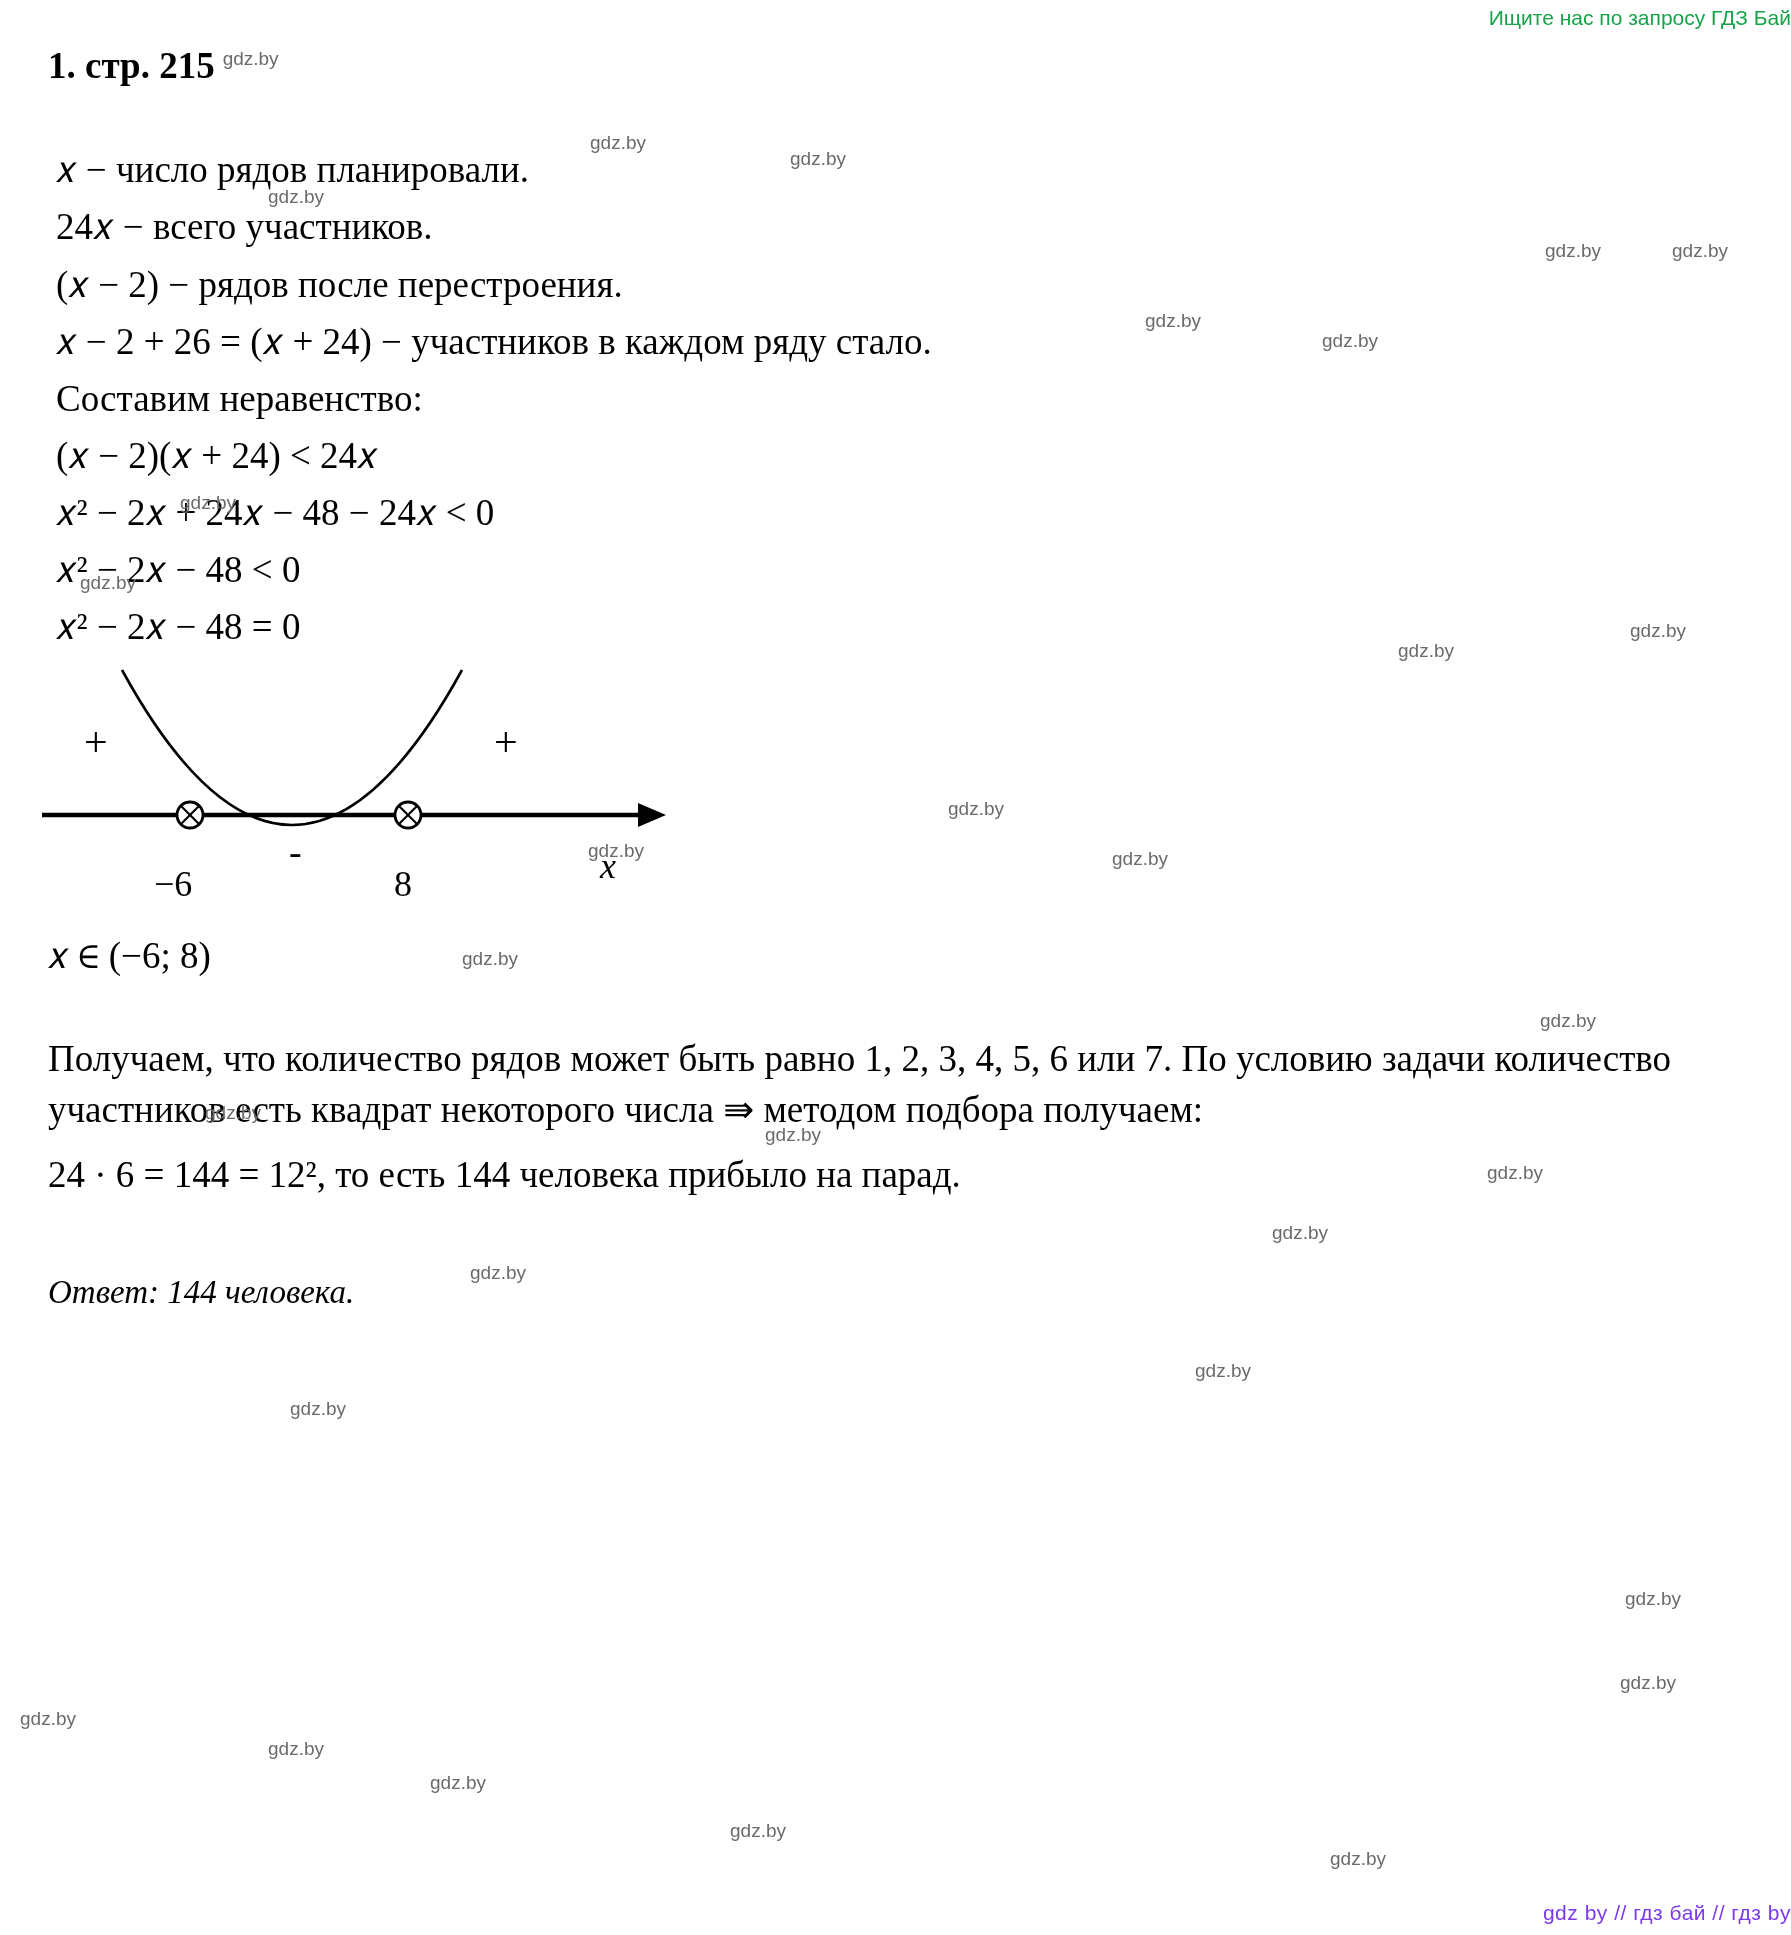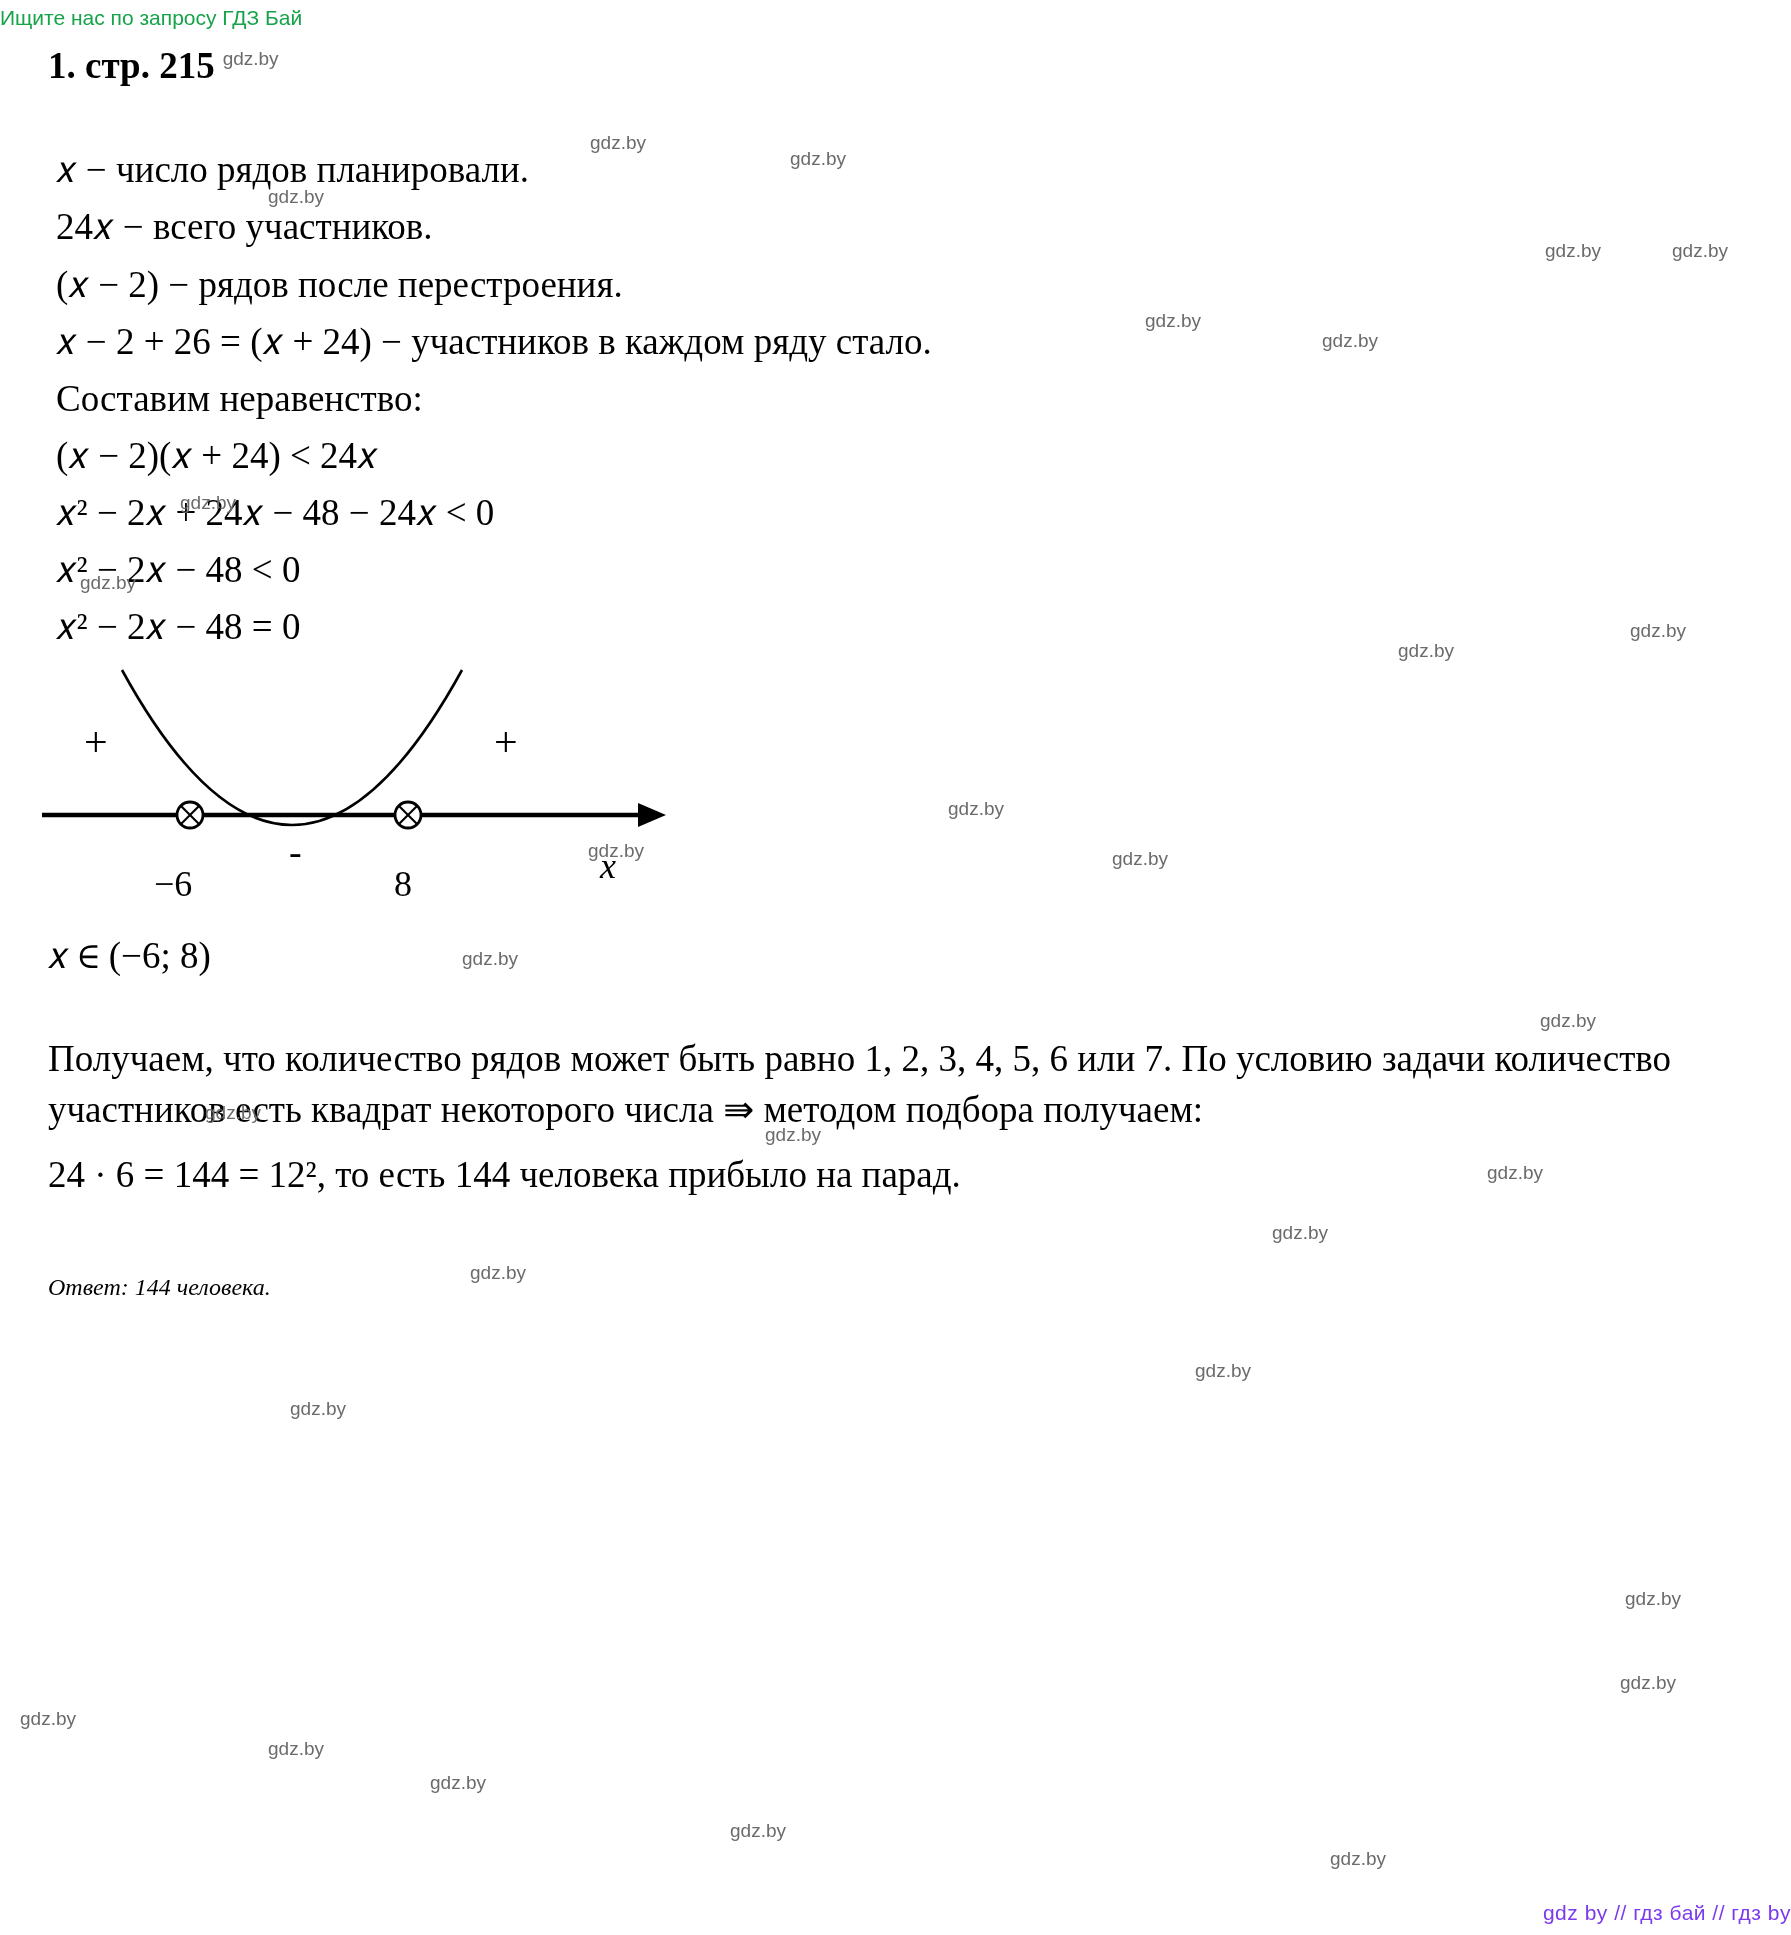--- a/index.html
+++ b/index.html
@@ -18,21 +18,21 @@
   .page {
     position: absolute;
     inset: 0;
   }
   
   .top-banner {
     position: absolute;
     top: 0;
     left: 0;
     width: 100%;
-    text-align: left;
+    text-align: right;
     font-family: "Liberation Sans", sans-serif;
     font-size: 21px;
     color: #16a34a;
     padding-top: 6px;
   }
   
   .footer {
     position: absolute;
     bottom: 10px;
     left: 0;
@@ -100,21 +100,21 @@
     margin-top: 24px;
     margin-bottom: 8px;
   }
   .para {
     font-size: 37px;
     line-height: 1.38;
     margin-top: 56px;
     width: 1660px;
   }
   .answer {
-    font-size: 24px;
+    font-size: 33px;
     font-style: italic;
     margin-top: 74px;
   }
 </style>
 </head>
 <body>
 
 <div class="page">
 
   <div class="top-banner">Ищите нас по запросу ГДЗ Бай</div>

